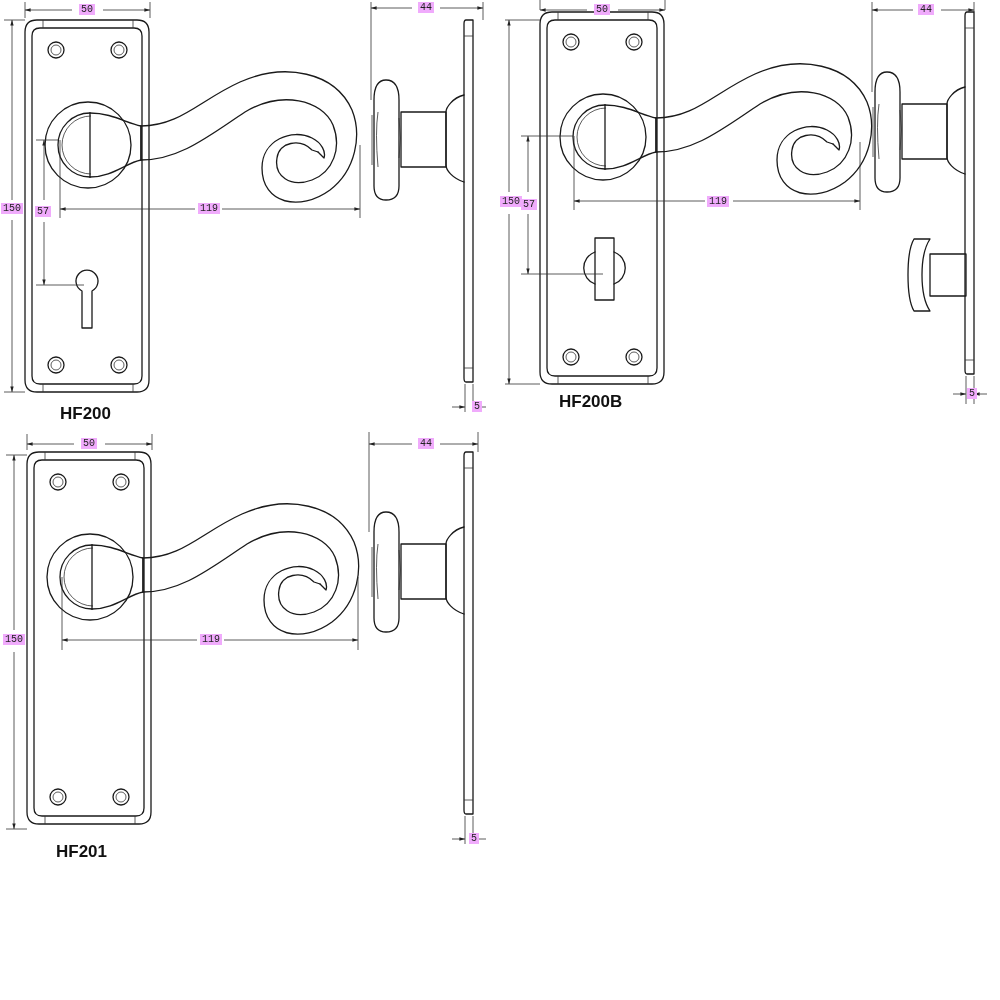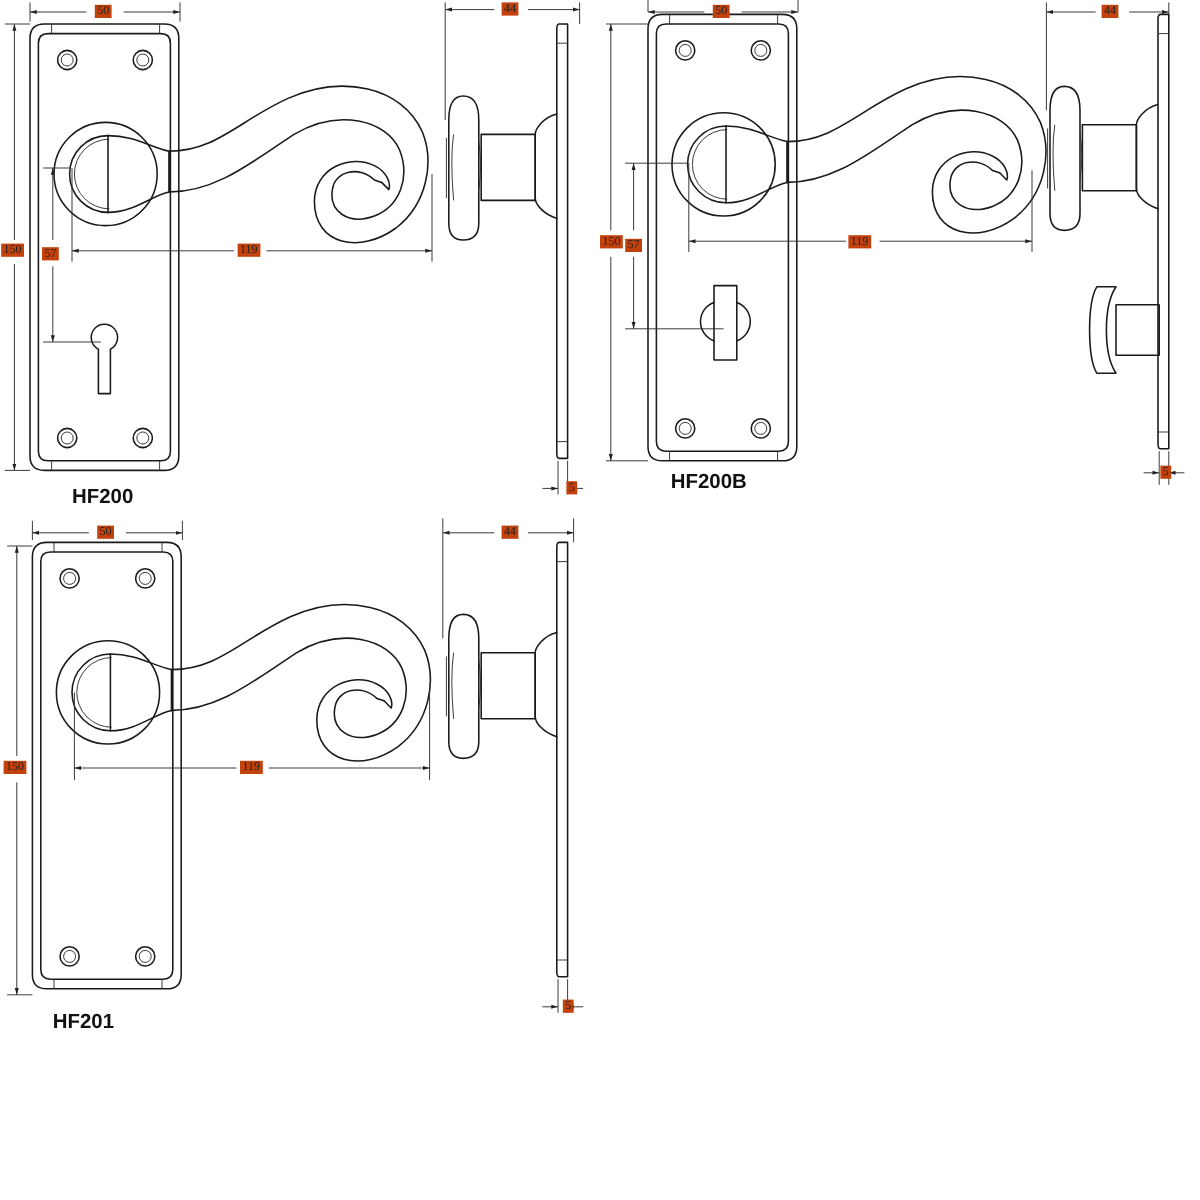--- a/index.html
+++ b/index.html
@@ -2,21 +2,21 @@
 <html><head>
 <meta charset="utf-8">
 <style>
   html, body { margin: 0; padding: 0; background: #ffffff; }
   body { width: 1000px; height: 1000px; position: relative; overflow: hidden; }
   #canvas { position: absolute; left: 0; top: 0; width: 1000px; height: 1000px; }
   .ln { fill: none; stroke: #1a1a1a; stroke-width: 1.3; stroke-linejoin: round; stroke-linecap: round; }
   .thin { fill: none; stroke: #333; stroke-width: 0.8; }
   .dim { fill: none; stroke: #333; stroke-width: 0.8; }
   .label { position: absolute; font-family: "Liberation Sans", sans-serif; font-weight: bold; font-size: 17px; color: #111; text-align: center; }
-  .dtext { position: absolute; font-family: Liberation Serif, serif; font-size: 10px; color: #222; background: #c2410c; padding: 0 2px; line-height: 11px; }
+  .dtext { position: absolute; font-family: Liberation Mono, monospace; font-size: 10px; color: #222; background: #f0abfc; padding: 0 2px; line-height: 11px; }
 </style>
 </head>
 <body>
 
 <svg id="canvas" viewBox="0 0 1000 1000" xmlns="http://www.w3.org/2000/svg">
   <defs>
     <marker id="arr" viewBox="0 0 10 10" refX="10" refY="5" markerWidth="7" markerHeight="7" orient="auto-start-reverse">
       <path d="M0,2 L10,5 L0,8 z" fill="#222"></path>
     </marker>
 
@@ -180,13 +180,13 @@
 <span class="dtext" style="left:707px;top:196px;">119</span>
 <span class="dtext" style="left:918px;top:4px;">44</span>
 <span class="dtext" style="left:967px;top:388px;">5</span>
 <span class="label" style="left:559px;top:392px;">HF200B</span>
 
 <span class="dtext" style="left:81px;top:438px;">50</span>
 <span class="dtext" style="left:3px;top:634px;">150</span>
 <span class="dtext" style="left:200px;top:634px;">119</span>
 <span class="dtext" style="left:418px;top:438px;">44</span>
 <span class="dtext" style="left:469px;top:833px;">5</span>
-<span class="label" style="left:44px;top:842px;">HF201</span>
+<span class="label" style="left:56px;top:842px;">HF201</span>
 
 </body></html>

